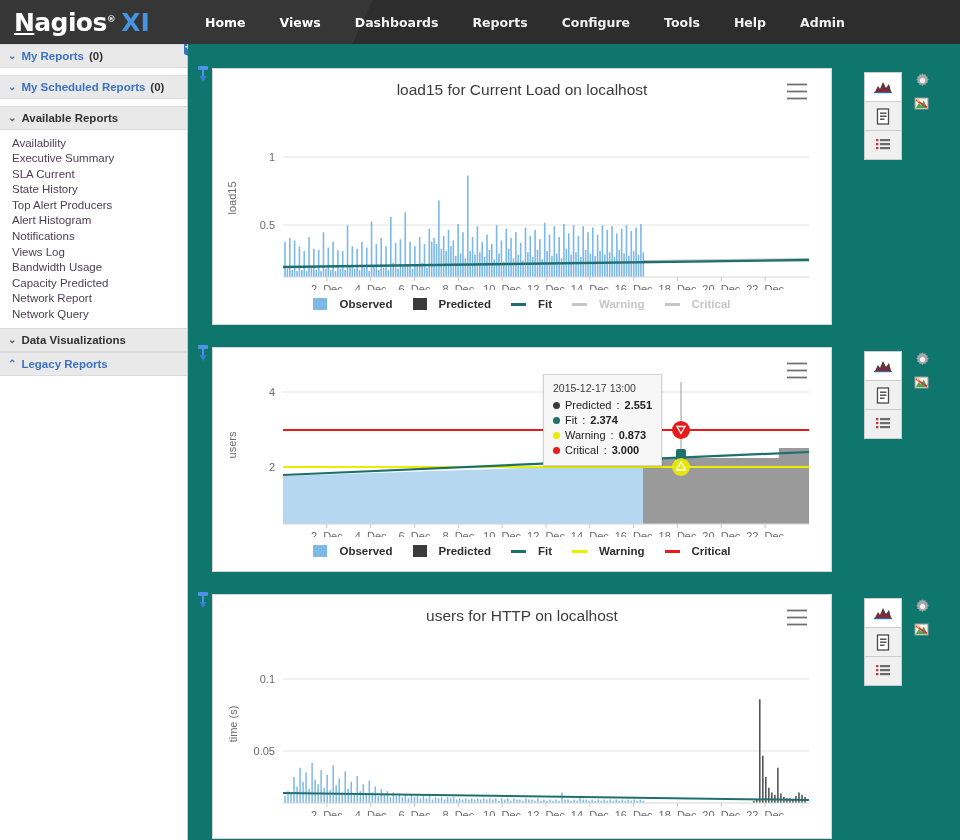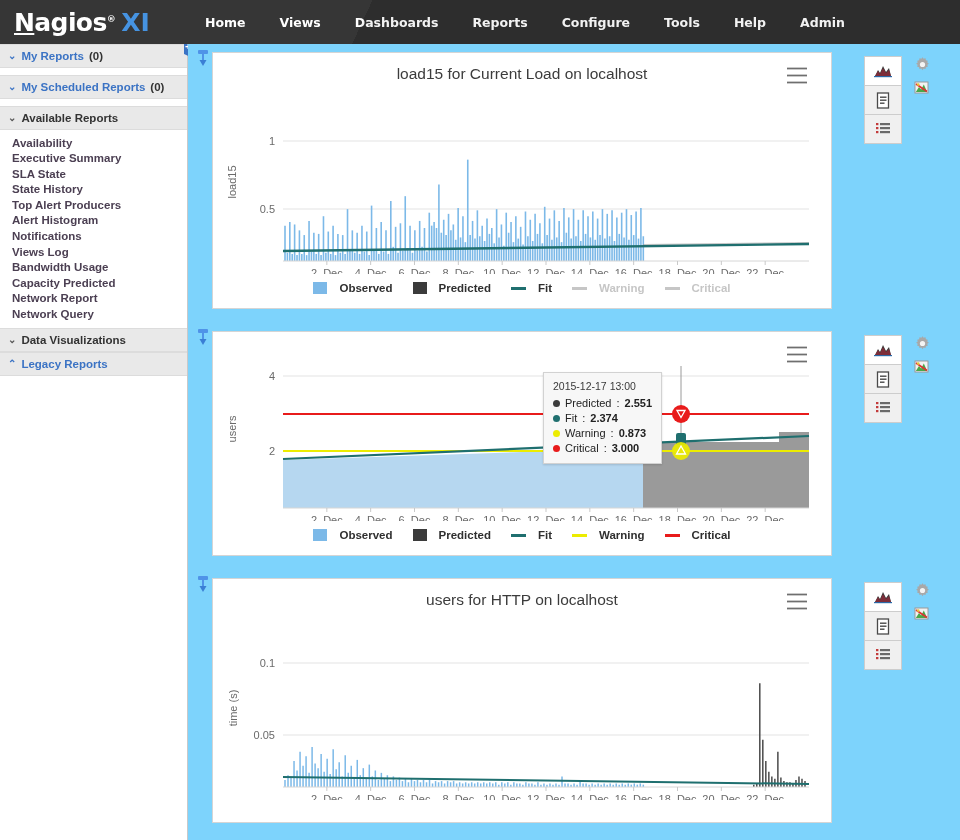--- a/index.html
+++ b/index.html
@@ -56,36 +56,36 @@
     display:flex; align-items:center; gap:5px; cursor:pointer;
   }
   .sec-head.blue { color:#3b73c4; }
   .sec-head.dark { color:#333333; }
   .chev { font-size:10px; line-height:1; color:#555; }
   .sec-head.blue .chev { color:#3b73c4; }
   .cnt { color:#333; font-weight:bold; }
   .links { padding:5px 0 6px 12px; }
   .lk {
     display:block; font-size:11.5px; color:#4b3f52; line-height:14.6px;
-    padding:.5px 0; cursor:pointer; text-decoration:none;font-weight:bold;
+    padding:.5px 0; cursor:pointer; text-decoration:none;
   }
   .gap { height:7px; }
 
   
   #sb-handle {
     position:absolute; top:0px; right:-10px; width:13px; height:16px;
     background:#3b73c4; clip-path: polygon(0 0, 100% 0, 100% 100%, 0 62%);
   }
   #sb-handle::before{
     content:"+"; position:absolute; left:1px; top:-4px; color:#fff;
     font-size:11px; font-weight:bold;
   }
 
   
-  #content { flex:1; background:#7dd3fc; position:relative; padding: 8px 0 0 24px; }
+  #content { flex:1; background:#0f766e; position:relative; padding: 24px 0 0 24px; }
 
   .panel-row { position:relative; margin-bottom: 22px; }
   .panel {
     width: 620px; background:#ffffff; border:1px solid #d5d5d5;
     position:relative;
   }
   .pin {
     position:absolute; left:-18px; top:-4px; width:16px; height:18px;
     cursor:pointer;
   }
@@ -183,21 +183,21 @@
     </div>
     <div class="gap"></div>
 
     <div class="sec-head dark">
       <span class="chev">⌄</span>
       <span>Available Reports</span>
     </div>
     <div class="links">
       <a class="lk">Availability</a>
       <a class="lk">Executive Summary</a>
-      <a class="lk">SLA State</a>
+      <a class="lk">SLA Current</a>
       <a class="lk">State History</a>
       <a class="lk">Top Alert Producers</a>
       <a class="lk">Alert Histogram</a>
       <a class="lk">Notifications</a>
       <a class="lk">Views Log</a>
       <a class="lk">Bandwidth Usage</a>
       <a class="lk">Capacity Predicted</a>
       <a class="lk">Network Report</a>
       <a class="lk">Network Query</a>
     </div>
@@ -591,21 +591,21 @@
                   <line x1="458.5" x2="458.5" y1="172" y2="176" stroke="#c9c9c9"></line>
                   <text x="458.5" y="188">18. Dec</text>
                   <line x1="502.33333333333337" x2="502.33333333333337" y1="172" y2="176" stroke="#c9c9c9"></line>
                   <text x="502.33333333333337" y="188">20. Dec</text>
                   <line x1="546.1666666666666" x2="546.1666666666666" y1="172" y2="176" stroke="#c9c9c9"></line>
                   <text x="546.1666666666666" y="188">22. Dec</text>
                 </g>
             </g>
           </svg>
 
-          <div class="tooltip" style="left:330px; top:40px;">
+          <div class="tooltip" style="left:330px; top:26px;">
             <div class="tt-date">2015-12-17 13:00</div>
             <div class="tt-row">
               <span class="tt-dot" style="background:#3b3b3b"></span>
               <span>Predicted</span>
                 <span>:</span>
               <b>2.551</b>
             </div>
             <div class="tt-row">
               <span class="tt-dot" style="background:#1f6f6f"></span>
               <span>Fit</span>

